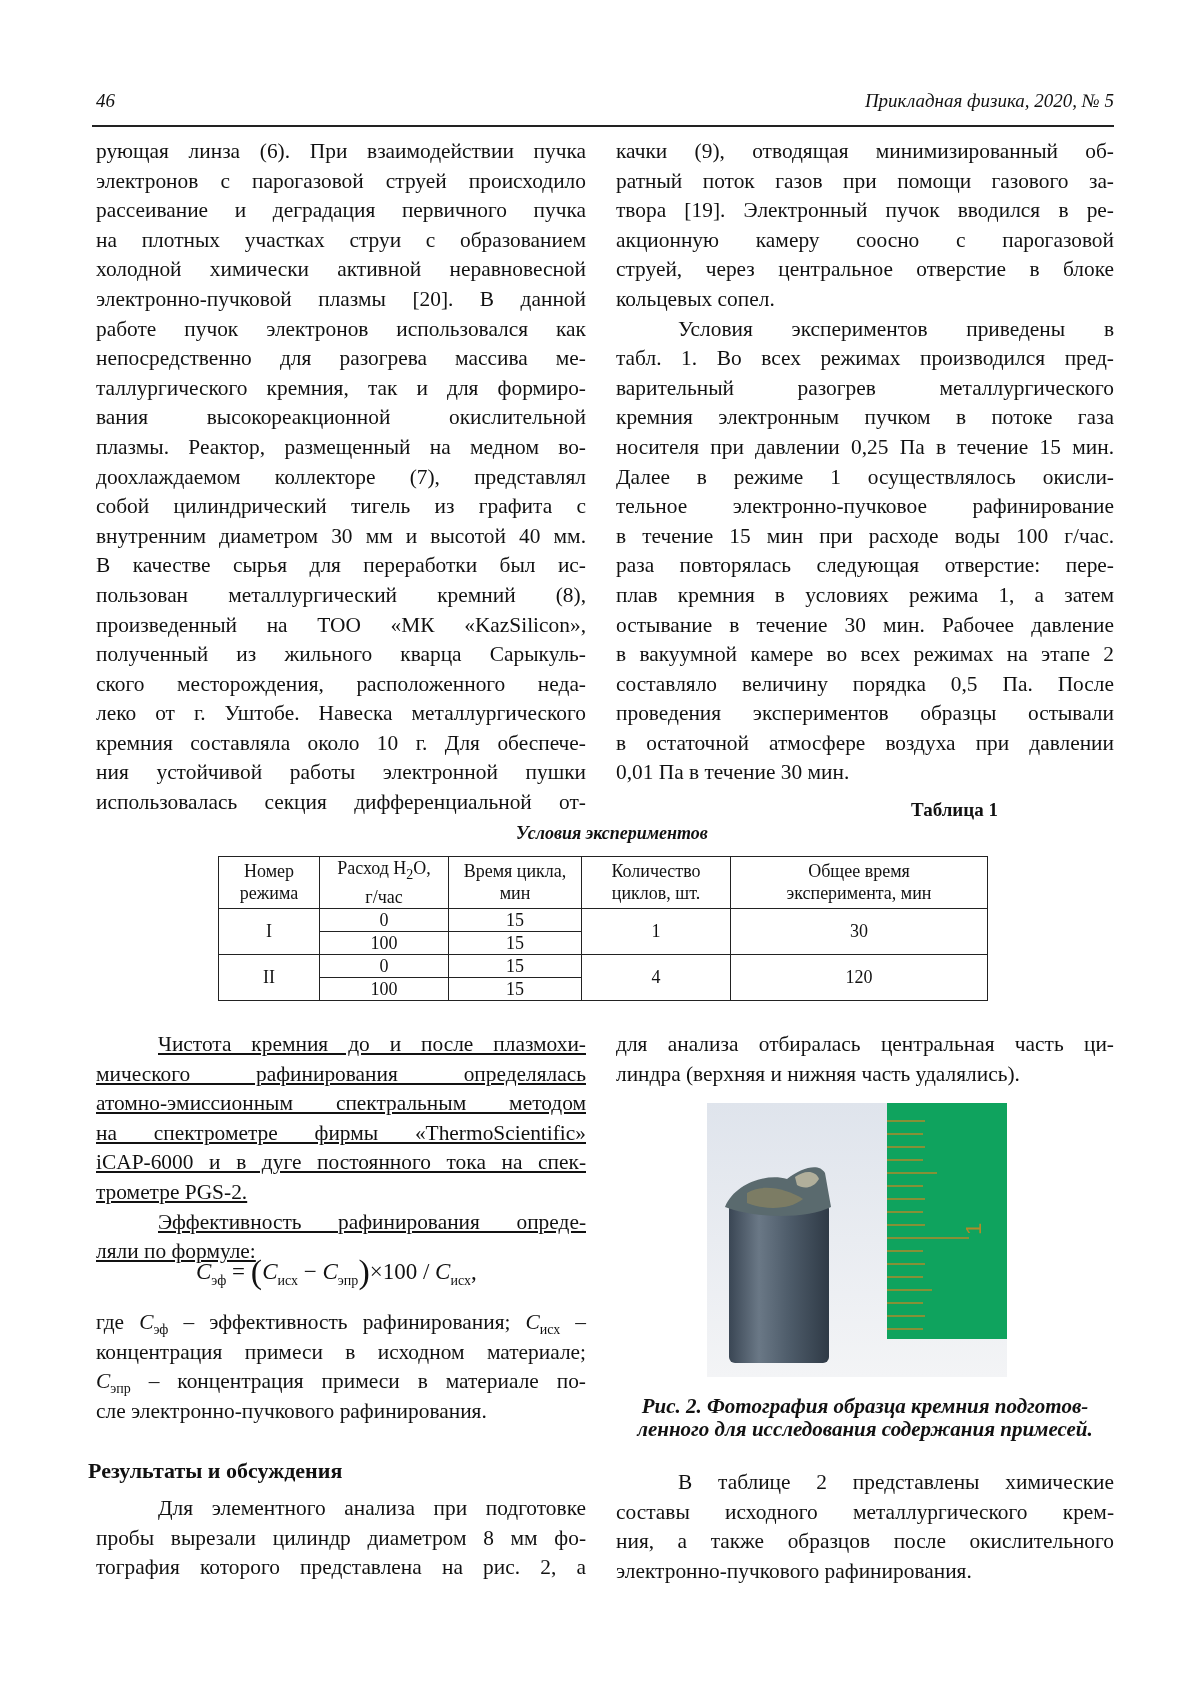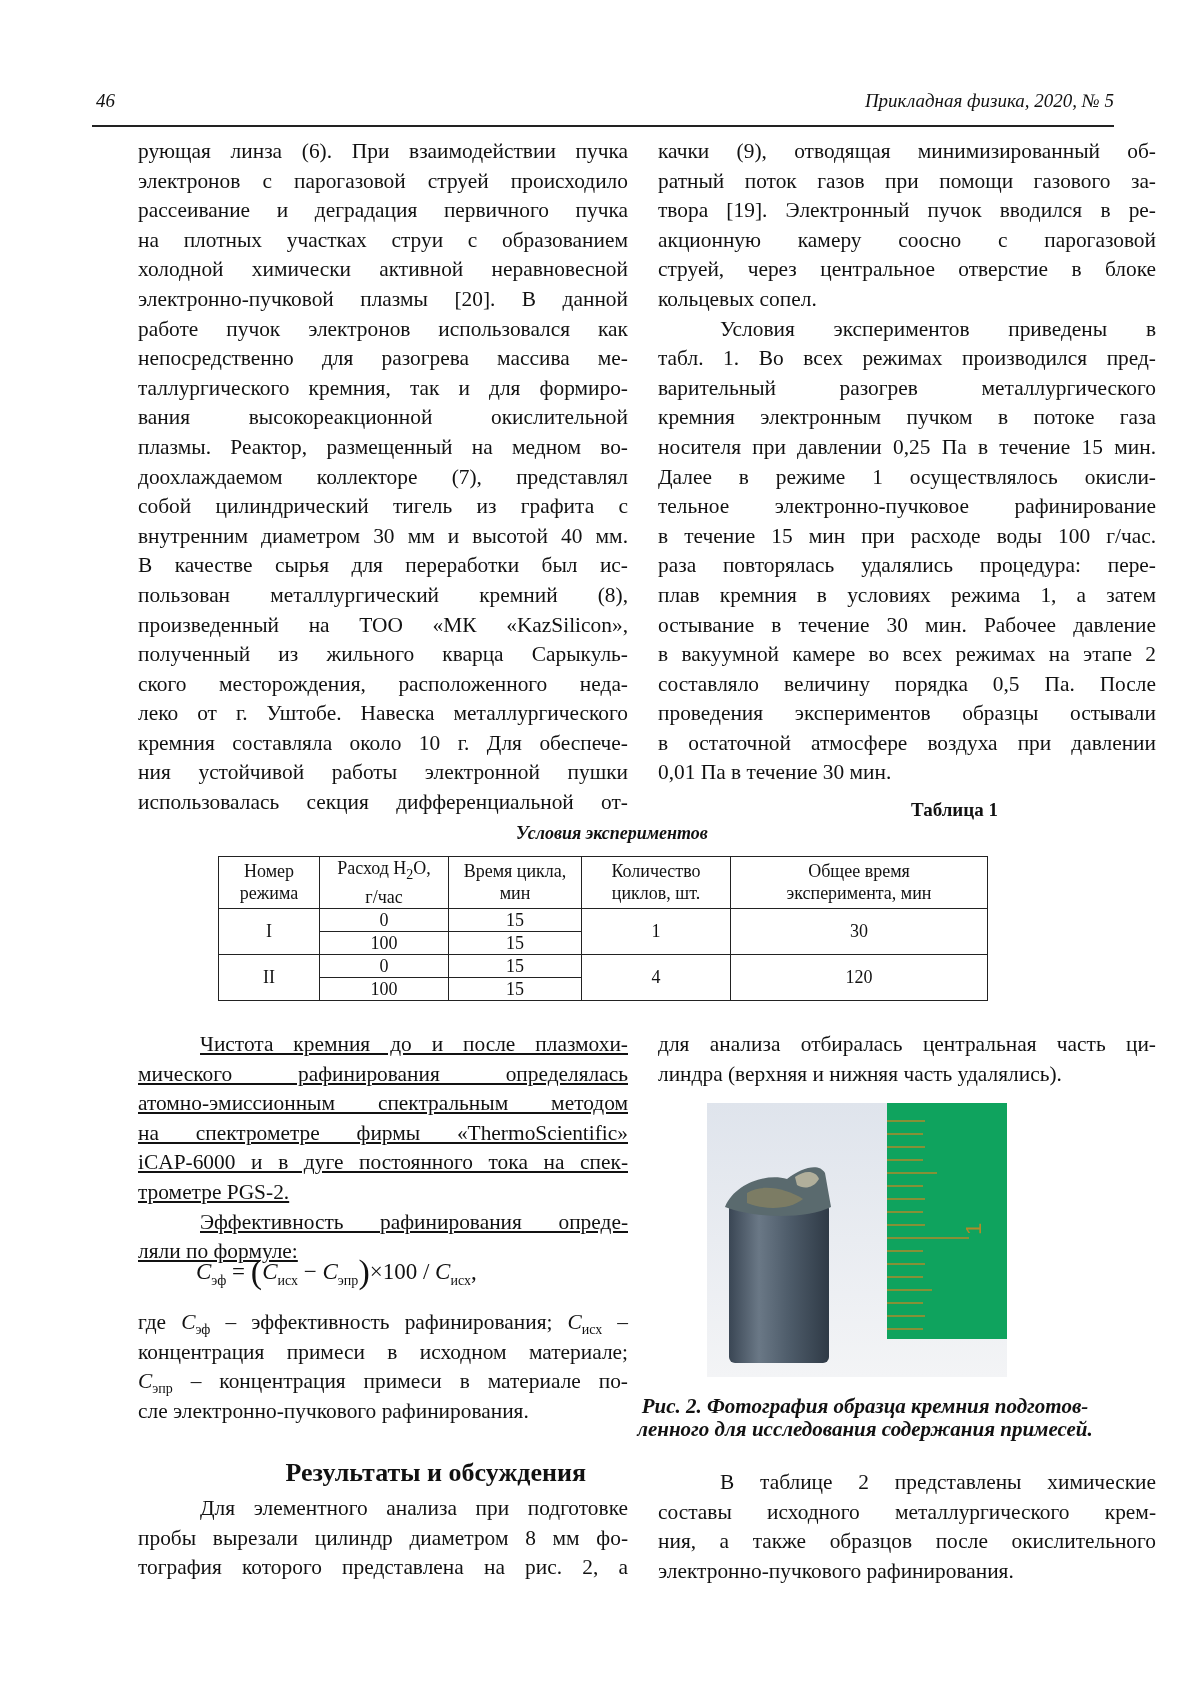--- a/index.html
+++ b/index.html
@@ -1,21 +1,21 @@
 <!DOCTYPE html>
 <html><head>
 <meta charset="utf-8">
 <style>
   html, body { margin: 0; padding: 0; background: #ffffff; }
   body { width: 1200px; height: 1698px; position: relative; overflow: hidden;
          font-family: "Liberation Serif", "DejaVu Serif", serif; color: #111; }
   .page-num { position: absolute; left: 96px; top: 90px; font-style: italic; font-size: 19px; }
   .journal { position: absolute; right: 86px; top: 90px; font-style: italic; font-size: 19px; }
   .rule { position: absolute; left: 92px; right: 86px; top: 125px; height: 0; border-top: 2px solid #222; }
-  .col { position: absolute; font-size: 21.4px; line-height: 29.6px; text-align: justify; margin-left: 42px; }
+  .col { position: absolute; font-size: 21.4px; line-height: 29.6px; text-align: justify; }
   .col-left { left: 96px; width: 490px; }
   .col-right { left: 616px; width: 498px; }
   .line { display: block; text-align: justify; text-align-last: justify; white-space: nowrap; height: 29.6px; }
   .line.last { text-align-last: left; }
   .line.indent { padding-left: 62px; }
   .p1 { top: 137px; }
   .p1r { top: 137px; }
   .p2 { top: 1030px; text-decoration: underline; }
   .p2r { top: 1030px; }
   .table-label { position: absolute; right: 202px; top: 799px; font-weight: bold; font-size: 19px; }
@@ -23,22 +23,22 @@
                  font-weight: bold; font-style: italic; font-size: 18px; margin-left: 12px; }
   table.t1 { position: absolute; left: 218px; top: 856px; width: 770px; border-collapse: collapse;
              font-size: 18px; line-height: 22px; padding-left: 47px; }
   table.t1 td { border: 1.5px solid #222; text-align: center; padding: 0 4px; vertical-align: middle; }
   table.t1 tr.head td { height: 46px; }
   table.t1 tr.row td { height: 22px; }
   .formula { position: absolute; left: 196px; top: 1253px; font-size: 23px; font-style: italic; white-space: nowrap; }
   .formula sub { font-size: 14px; font-style: normal; }
   .formula .up { font-style: normal; }
   .formula .paren { font-size: 34px; font-style: normal; vertical-align: -4px; }
-  .heading { position: absolute; left: 96px; width: 490px; text-align: right; top: 1458px;
-             font-weight: bold; font-size: 26px; }
+  .heading { position: absolute; left: 88px; width: 490px; text-align: left; top: 1458px;
+             font-weight: bold; font-size: 22px; }
   .p3 { top: 1494px; }
   .figure { position: absolute; left: 707px; top: 1103px; width: 300px; height: 274px; background: #e9ecf1; overflow: hidden; }
   .fig-caption { position: absolute; left: 616px; width: 498px; top: 1395px; text-align: center;
                  font-weight: bold; font-style: italic; font-size: 21px; line-height: 23px; }
   .p4r { top: 1468px; }
   i.v { font-style: italic; }
   sub.s { font-size: 14px; }
 </style>
 </head>
 <body>
@@ -81,21 +81,21 @@
   <span class="line">струей, через центральное отверстие в блоке</span>
   <span class="line last">кольцевых сопел.</span>
   <span class="line indent">Условия экспериментов приведены в</span>
   <span class="line">табл. 1. Во всех режимах производился пред-</span>
   <span class="line">варительный разогрев металлургического</span>
   <span class="line">кремния электронным пучком в потоке газа</span>
   <span class="line">носителя при давлении 0,25 Па в течение 15 мин.</span>
   <span class="line">Далее в режиме 1 осуществлялось окисли-</span>
   <span class="line">тельное электронно-пучковое рафинирование</span>
   <span class="line">в течение 15 мин при расходе воды 100 г/час.</span>
-  <span class="line">раза повторялась удалялись процедура: пере-</span>
+  <span class="line">раза повторялась следующая отверстие: пере-</span>
   <span class="line">плав кремния в условиях режима 1, а затем</span>
   <span class="line">остывание в течение 30 мин. Рабочее давление</span>
   <span class="line">в вакуумной камере во всех режимах на этапе 2</span>
   <span class="line">составляло величину порядка 0,5 Па. После</span>
   <span class="line">проведения экспериментов образцы остывали</span>
   <span class="line">в остаточной атмосфере воздуха при давлении</span>
   <span class="line last">0,01 Па в течение 30 мин.</span>
 </div>
 
 <div class="table-label">Таблица 1</div>

